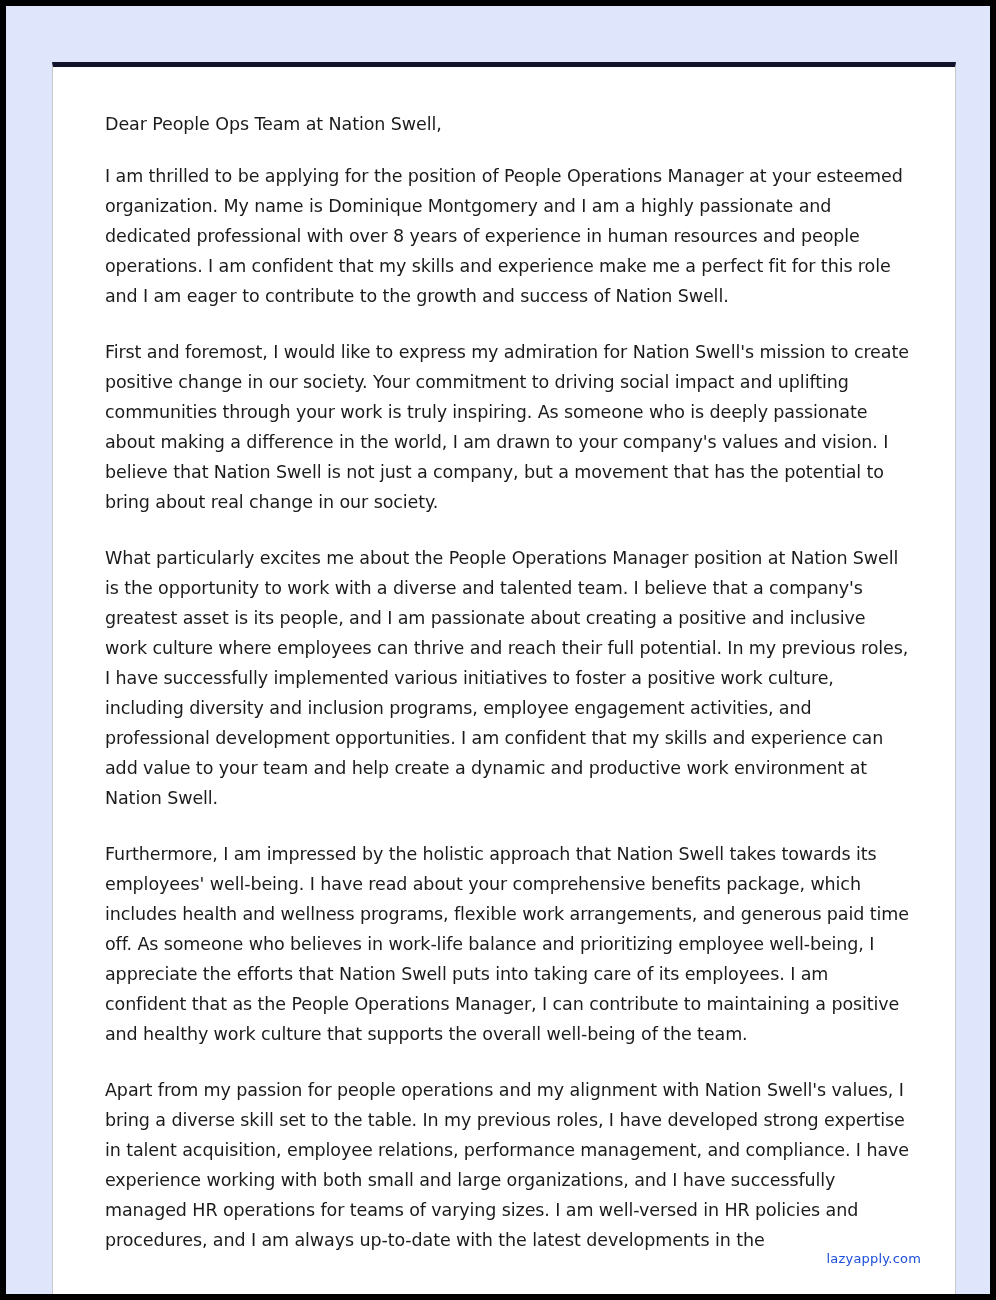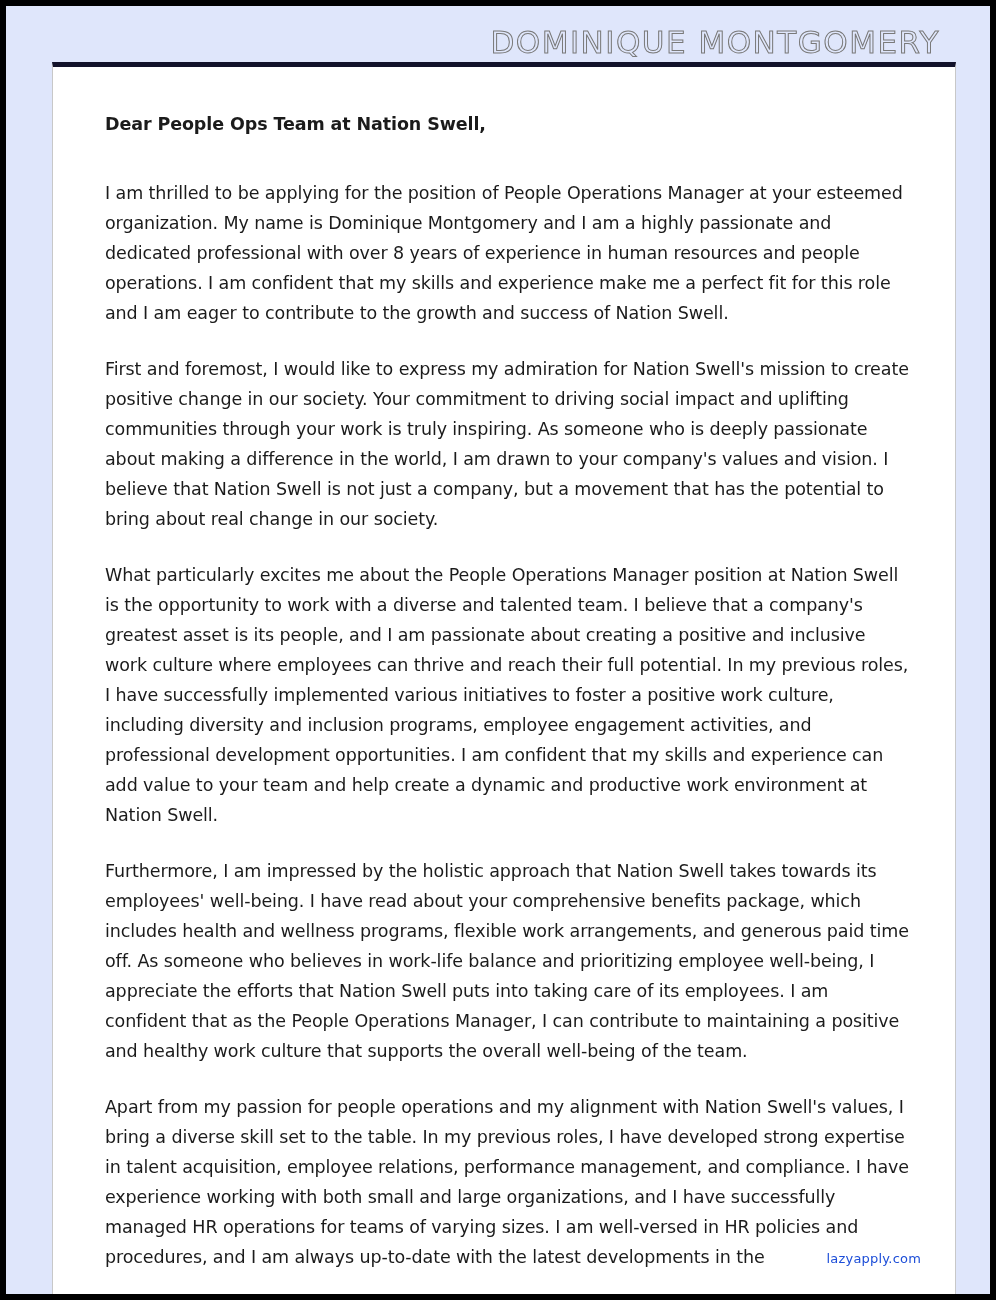--- a/index.html
+++ b/index.html
@@ -65,41 +65,37 @@
   .doc-body p {
     margin: 0 0 26px 0;
     font-family: "DejaVu Sans", sans-serif;
     font-size: 17.5px;
     line-height: 30px;
     color: #1b1b1b;
     text-align: left;
     letter-spacing: -0.1px;
   }
   .doc-body p.salutation {
-    margin-bottom: 39px;
-    font-weight: bold;
+    margin-bottom: 22px;
   }
   .watermark {
     position: absolute;
     right: 34px;
     bottom: 28px;
     font-family: "DejaVu Sans", sans-serif;
     font-size: 13px;
     color: #1d4ed8;
     letter-spacing: 0.2px;
   }
 </style>
 </head>
 <body>
 
 <div class="page">
 
-  <div class="header">
-    <div class="header-name">DOMINIQUE MONTGOMERY</div>
-  </div>
 
   <div class="doc-sheet">
     <div class="doc-body">
       <p class="salutation">Dear People Ops Team at Nation Swell,</p>
       <p>I am thrilled to be applying for the position of People Operations Manager at your esteemed organization. My name is Dominique Montgomery and I am a highly passionate and dedicated professional with over 8 years of experience in human resources and people operations. I am confident that my skills and experience make me a perfect fit for this role and I am eager to contribute to the growth and success of Nation Swell.</p>
       <p>First and foremost, I would like to express my admiration for Nation Swell's mission to create positive change in our society. Your commitment to driving social impact and uplifting communities through your work is truly inspiring. As someone who is deeply passionate about making a difference in the world, I am drawn to your company's values and vision. I believe that Nation Swell is not just a company, but a movement that has the potential to bring about real change in our society.</p>
       <p>What particularly excites me about the People Operations Manager position at Nation Swell is the opportunity to work with a diverse and talented team. I believe that a company's greatest asset is its people, and I am passionate about creating a positive and inclusive work culture where employees can thrive and reach their full potential. In my previous roles, I have successfully implemented various initiatives to foster a positive work culture, including diversity and inclusion programs, employee engagement activities, and professional development opportunities. I am confident that my skills and experience can add value to your team and help create a dynamic and productive work environment at Nation Swell.</p>
       <p>Furthermore, I am impressed by the holistic approach that Nation Swell takes towards its employees' well-being. I have read about your comprehensive benefits package, which includes health and wellness programs, flexible work arrangements, and generous paid time off. As someone who believes in work-life balance and prioritizing employee well-being, I appreciate the efforts that Nation Swell puts into taking care of its employees. I am confident that as the People Operations Manager, I can contribute to maintaining a positive and healthy work culture that supports the overall well-being of the team.</p>
       <p>Apart from my passion for people operations and my alignment with Nation Swell's values, I bring a diverse skill set to the table. In my previous roles, I have developed strong expertise in talent acquisition, employee relations, performance management, and compliance. I have experience working with both small and large organizations, and I have successfully managed HR operations for teams of varying sizes. I am well-versed in HR policies and procedures, and I am always up-to-date with the latest developments in the</p>
     </div>

